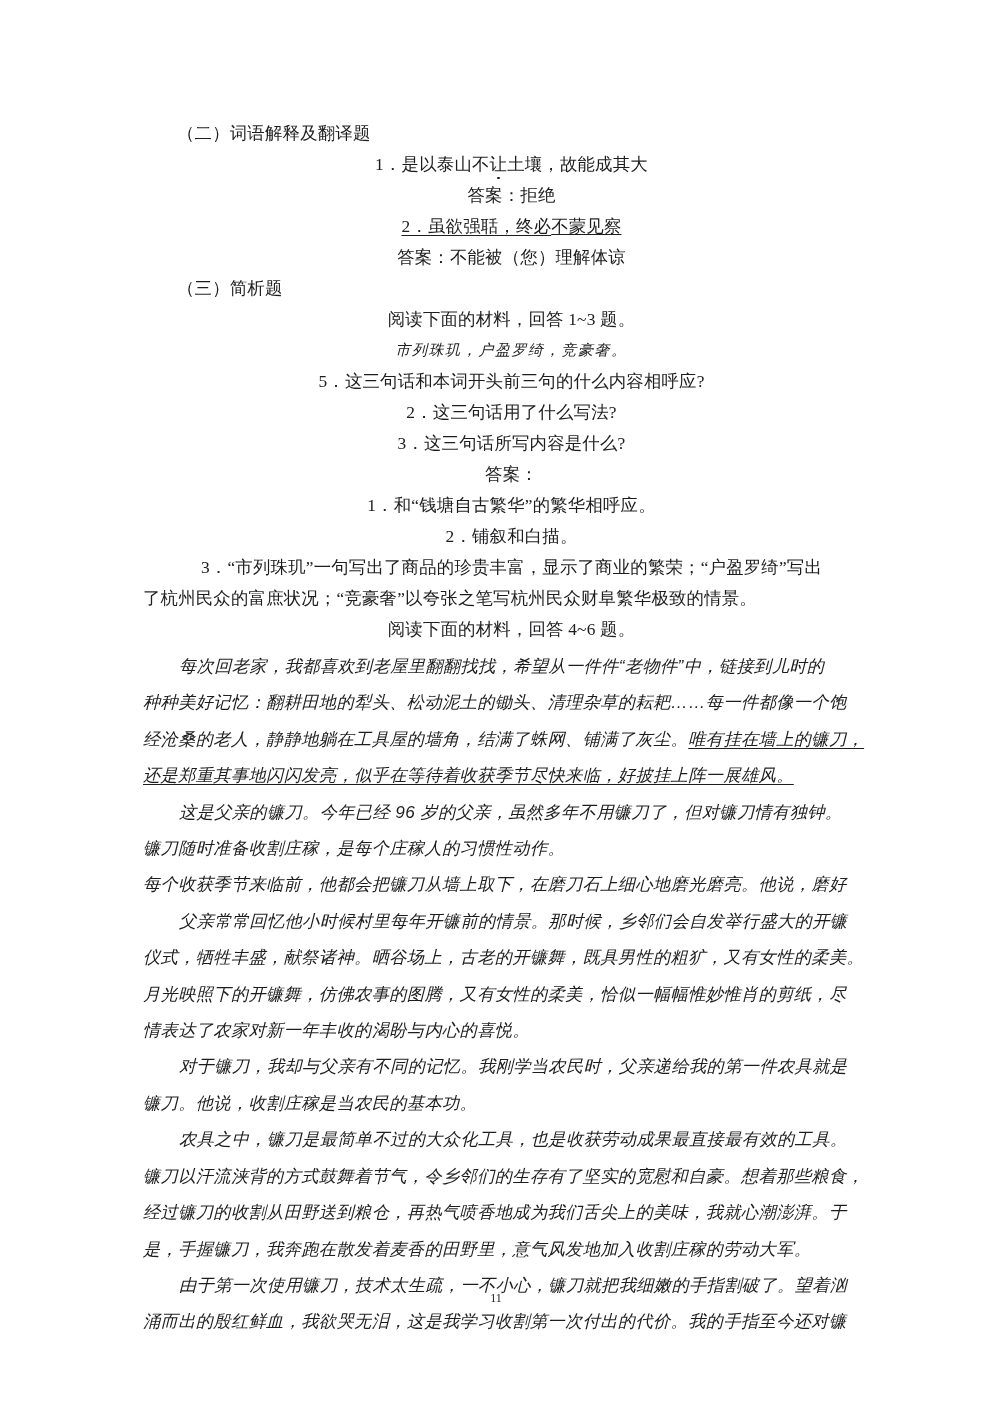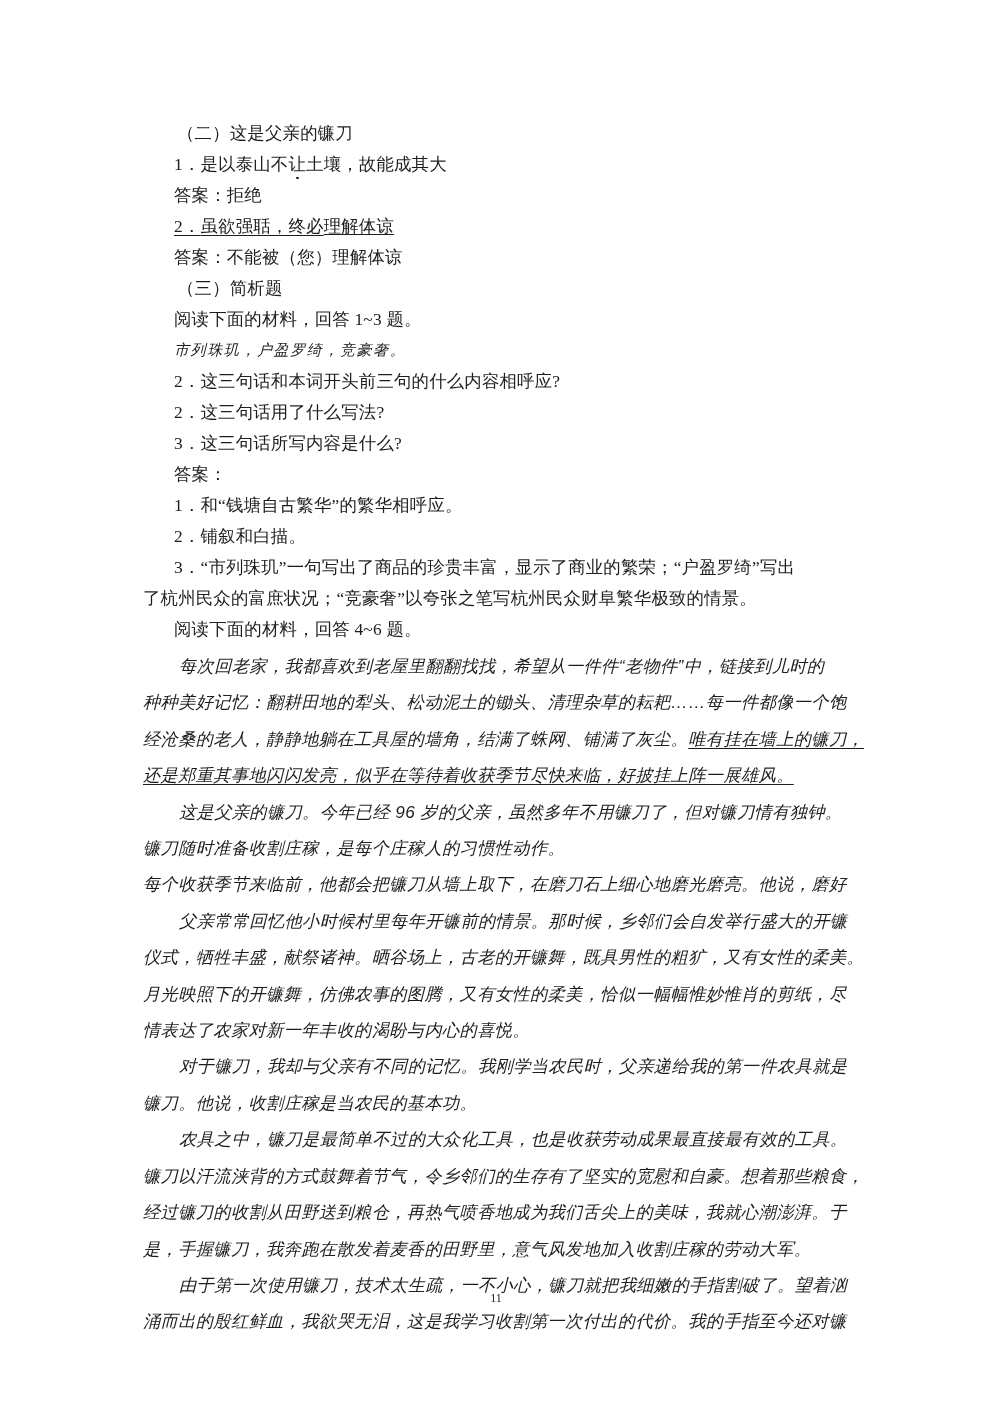--- a/index.html
+++ b/index.html
@@ -60,21 +60,21 @@
     font-family: Liberation Sans, sans-serif;
     font-style: italic;
     font-size: 17.2px;
     line-height: 36.4px;
     white-space: nowrap;
     letter-spacing: 0.4px;
     color: #1d1d1f;
   }
 
   .ind1 { padding-left: 34px; }   
-  .ind2 { padding-left: 31px; }
+  .ind2 { padding-left: 31px; text-align: center; }
   .ind-para { padding-left: 36px; }
 
   .u  { text-decoration: underline; text-underline-offset: 3px; }
   .u2 { text-decoration: underline; text-underline-offset: 2px; }
 
   
   .dot {
     position: relative;
   }
   .dot::after {
@@ -114,37 +114,37 @@
     white-space: nowrap;
   }
 </style>
 </head>
 <body>
 
 <div class="page">
 
   <div class="content">
 
-    <div class="ln song ind1">（二）这是父亲的镰刀</div>
+    <div class="ln song ind1">（二）词语解释及翻译题</div>
 
     <div class="ln song ind2"><span>1．</span><span>是以泰山不</span><span class="dot">让</span><span>土壤，故能成其大</span></div>
 
     <div class="ln song ind2">答案：拒绝</div>
 
-    <div class="ln song ind2"><span class="u">2．</span><span class="u">虽欲强聒，终必</span><span class="u u2">理解体谅</span></div>
+    <div class="ln song ind2"><span class="u">2．</span><span class="u">虽欲强聒，终必</span><span class="u u2">不蒙见察</span></div>
 
     <div class="ln song ind2">答案：不能被（您）理解体谅</div>
 
     <div class="ln song ind1">（三）简析题</div>
 
     <div class="ln song ind2">阅读下面的材料，回答 1~3 题。</div>
 
     <div class="ln kai ind2">市列珠玑，户盈罗绮，竞豪奢。</div>
 
-    <div class="ln song ind2">2．这三句话和本词开头前三句的什么内容相呼应?</div>
+    <div class="ln song ind2">5．这三句话和本词开头前三句的什么内容相呼应?</div>
     <div class="ln song ind2">2．这三句话用了什么写法?</div>
     <div class="ln song ind2">3．这三句话所写内容是什么?</div>
 
     <div class="ln song ind2">答案：</div>
 
     <div class="ln song ind2">1．和“钱塘自古繁华”的繁华相呼应。</div>
     <div class="ln song ind2">2．铺叙和白描。</div>
     <div class="ln song ind2">3．“市列珠玑”一句写出了商品的珍贵丰富，显示了商业的繁荣；“户盈罗绮”写出</div>
     <div class="ln song">了杭州民众的富庶状况；“竞豪奢”以夸张之笔写杭州民众财阜繁华极致的情景。</div>
 

